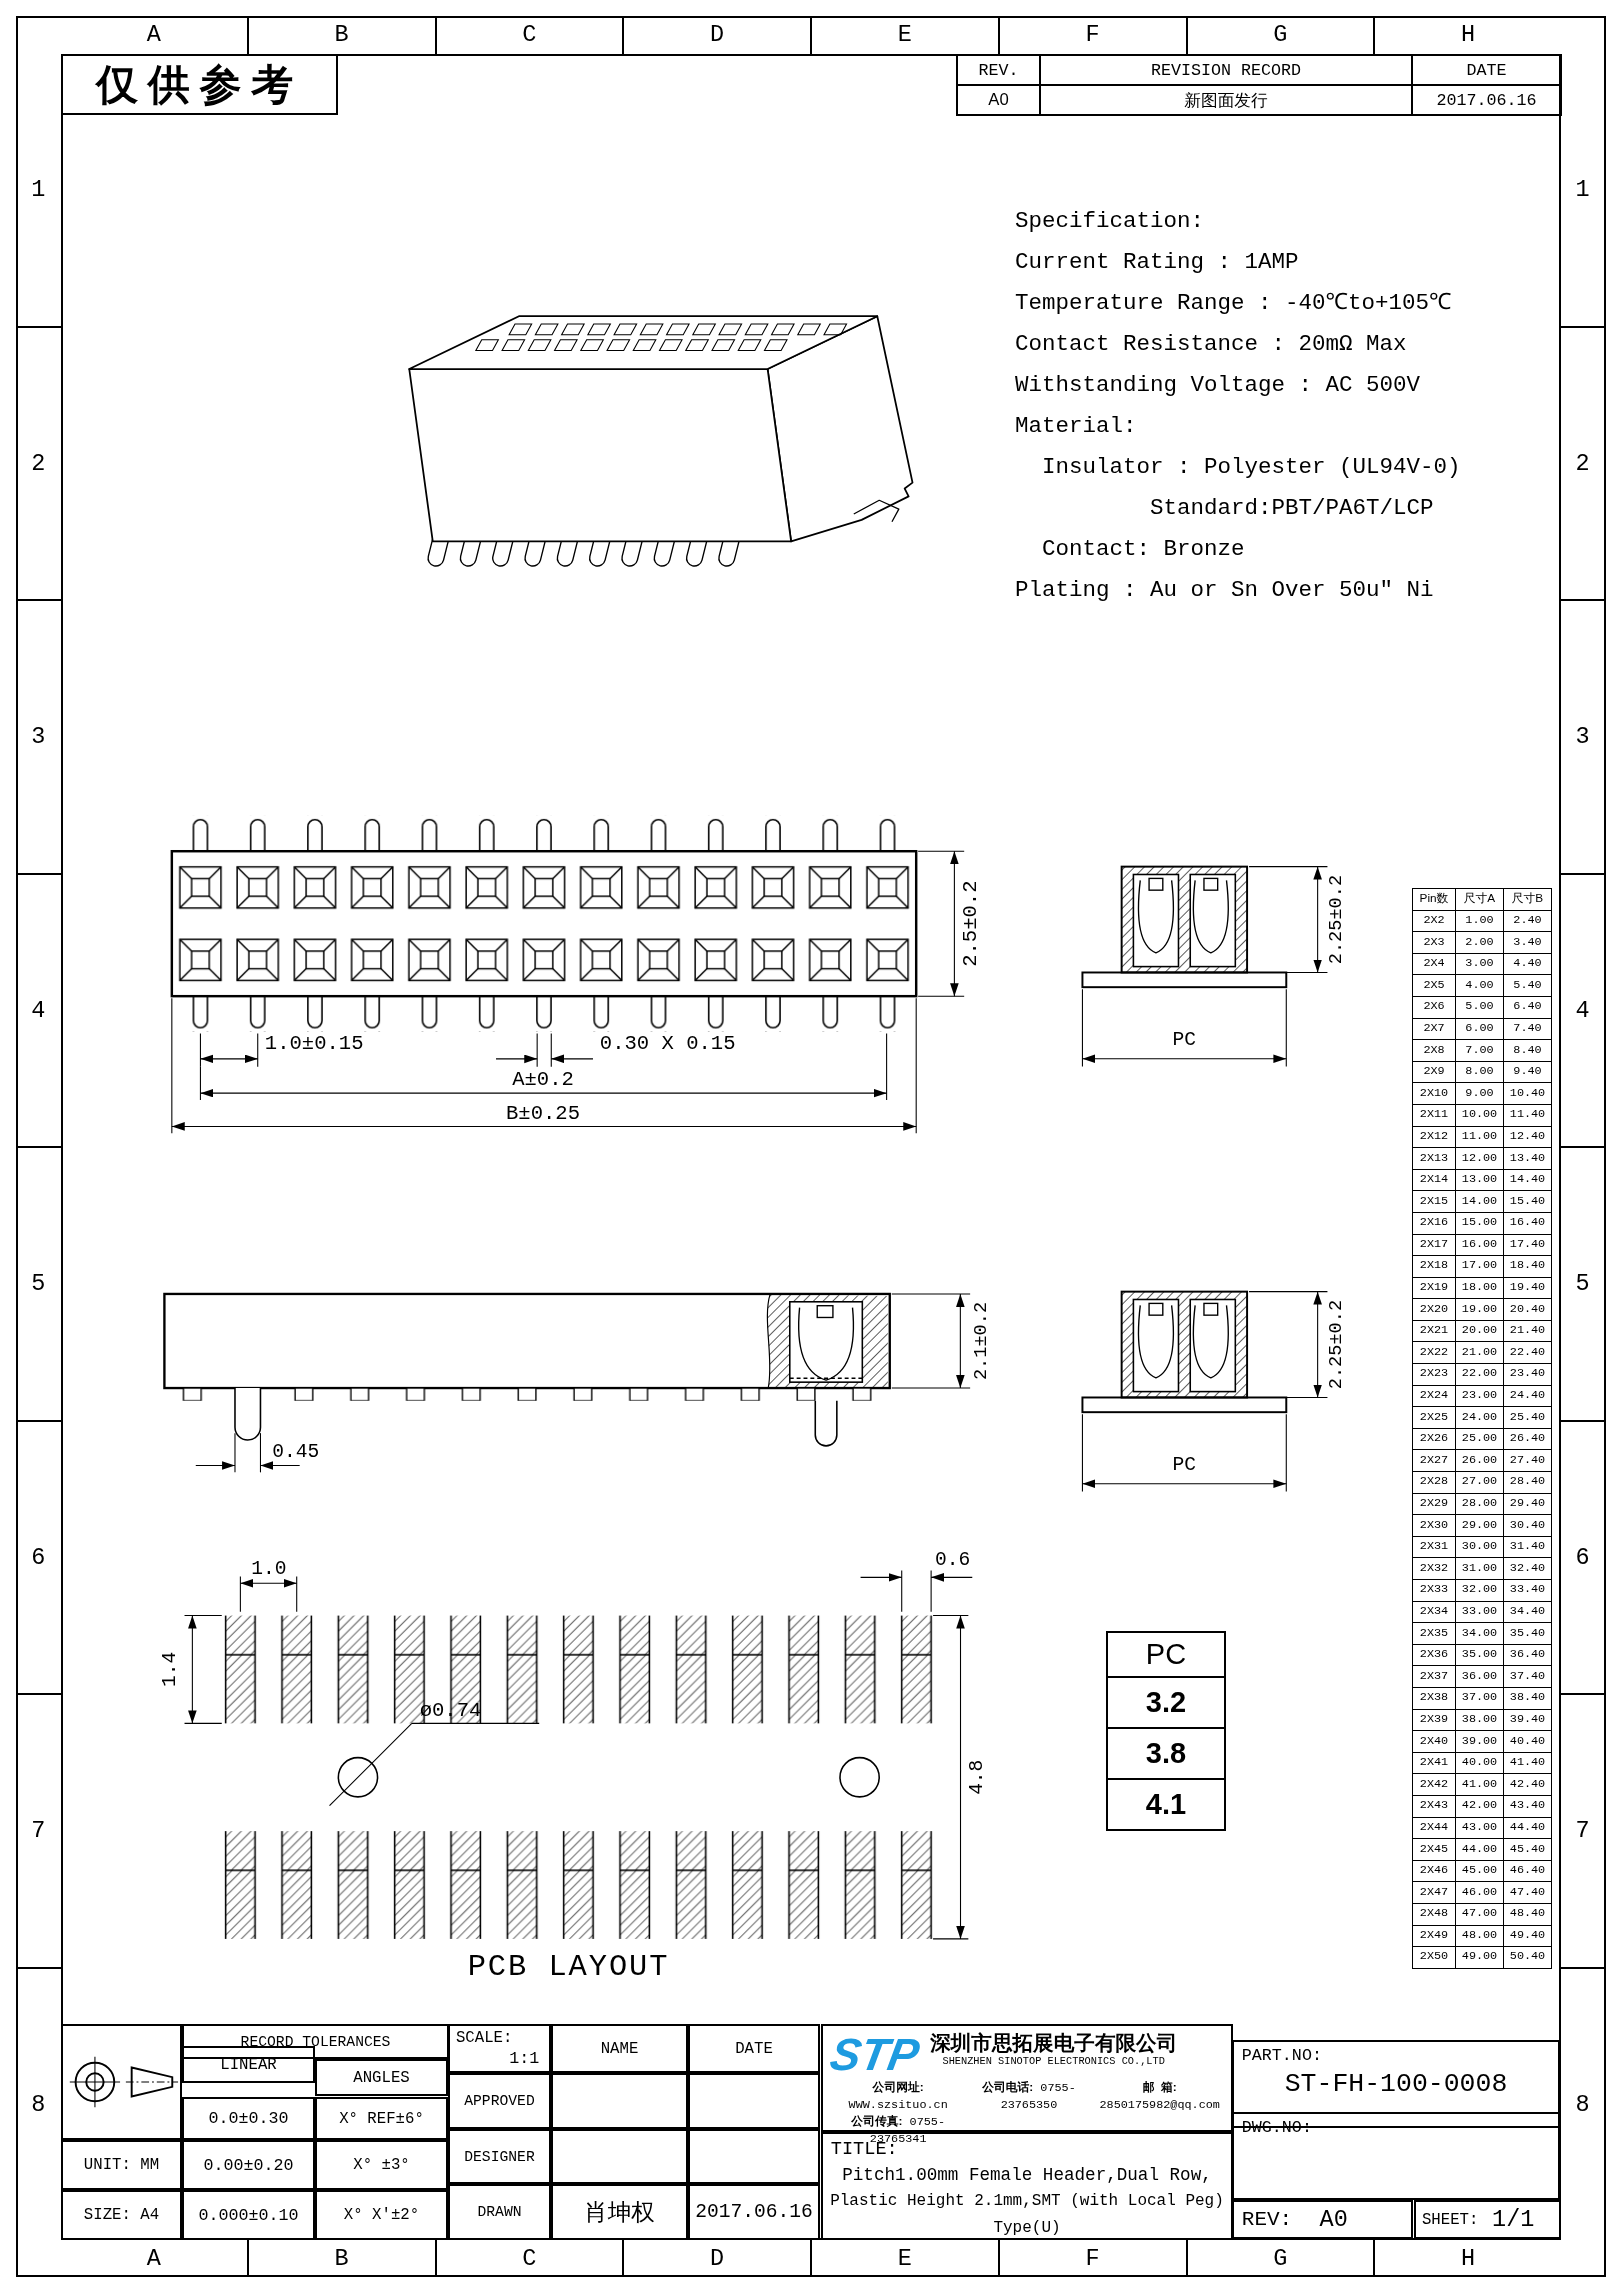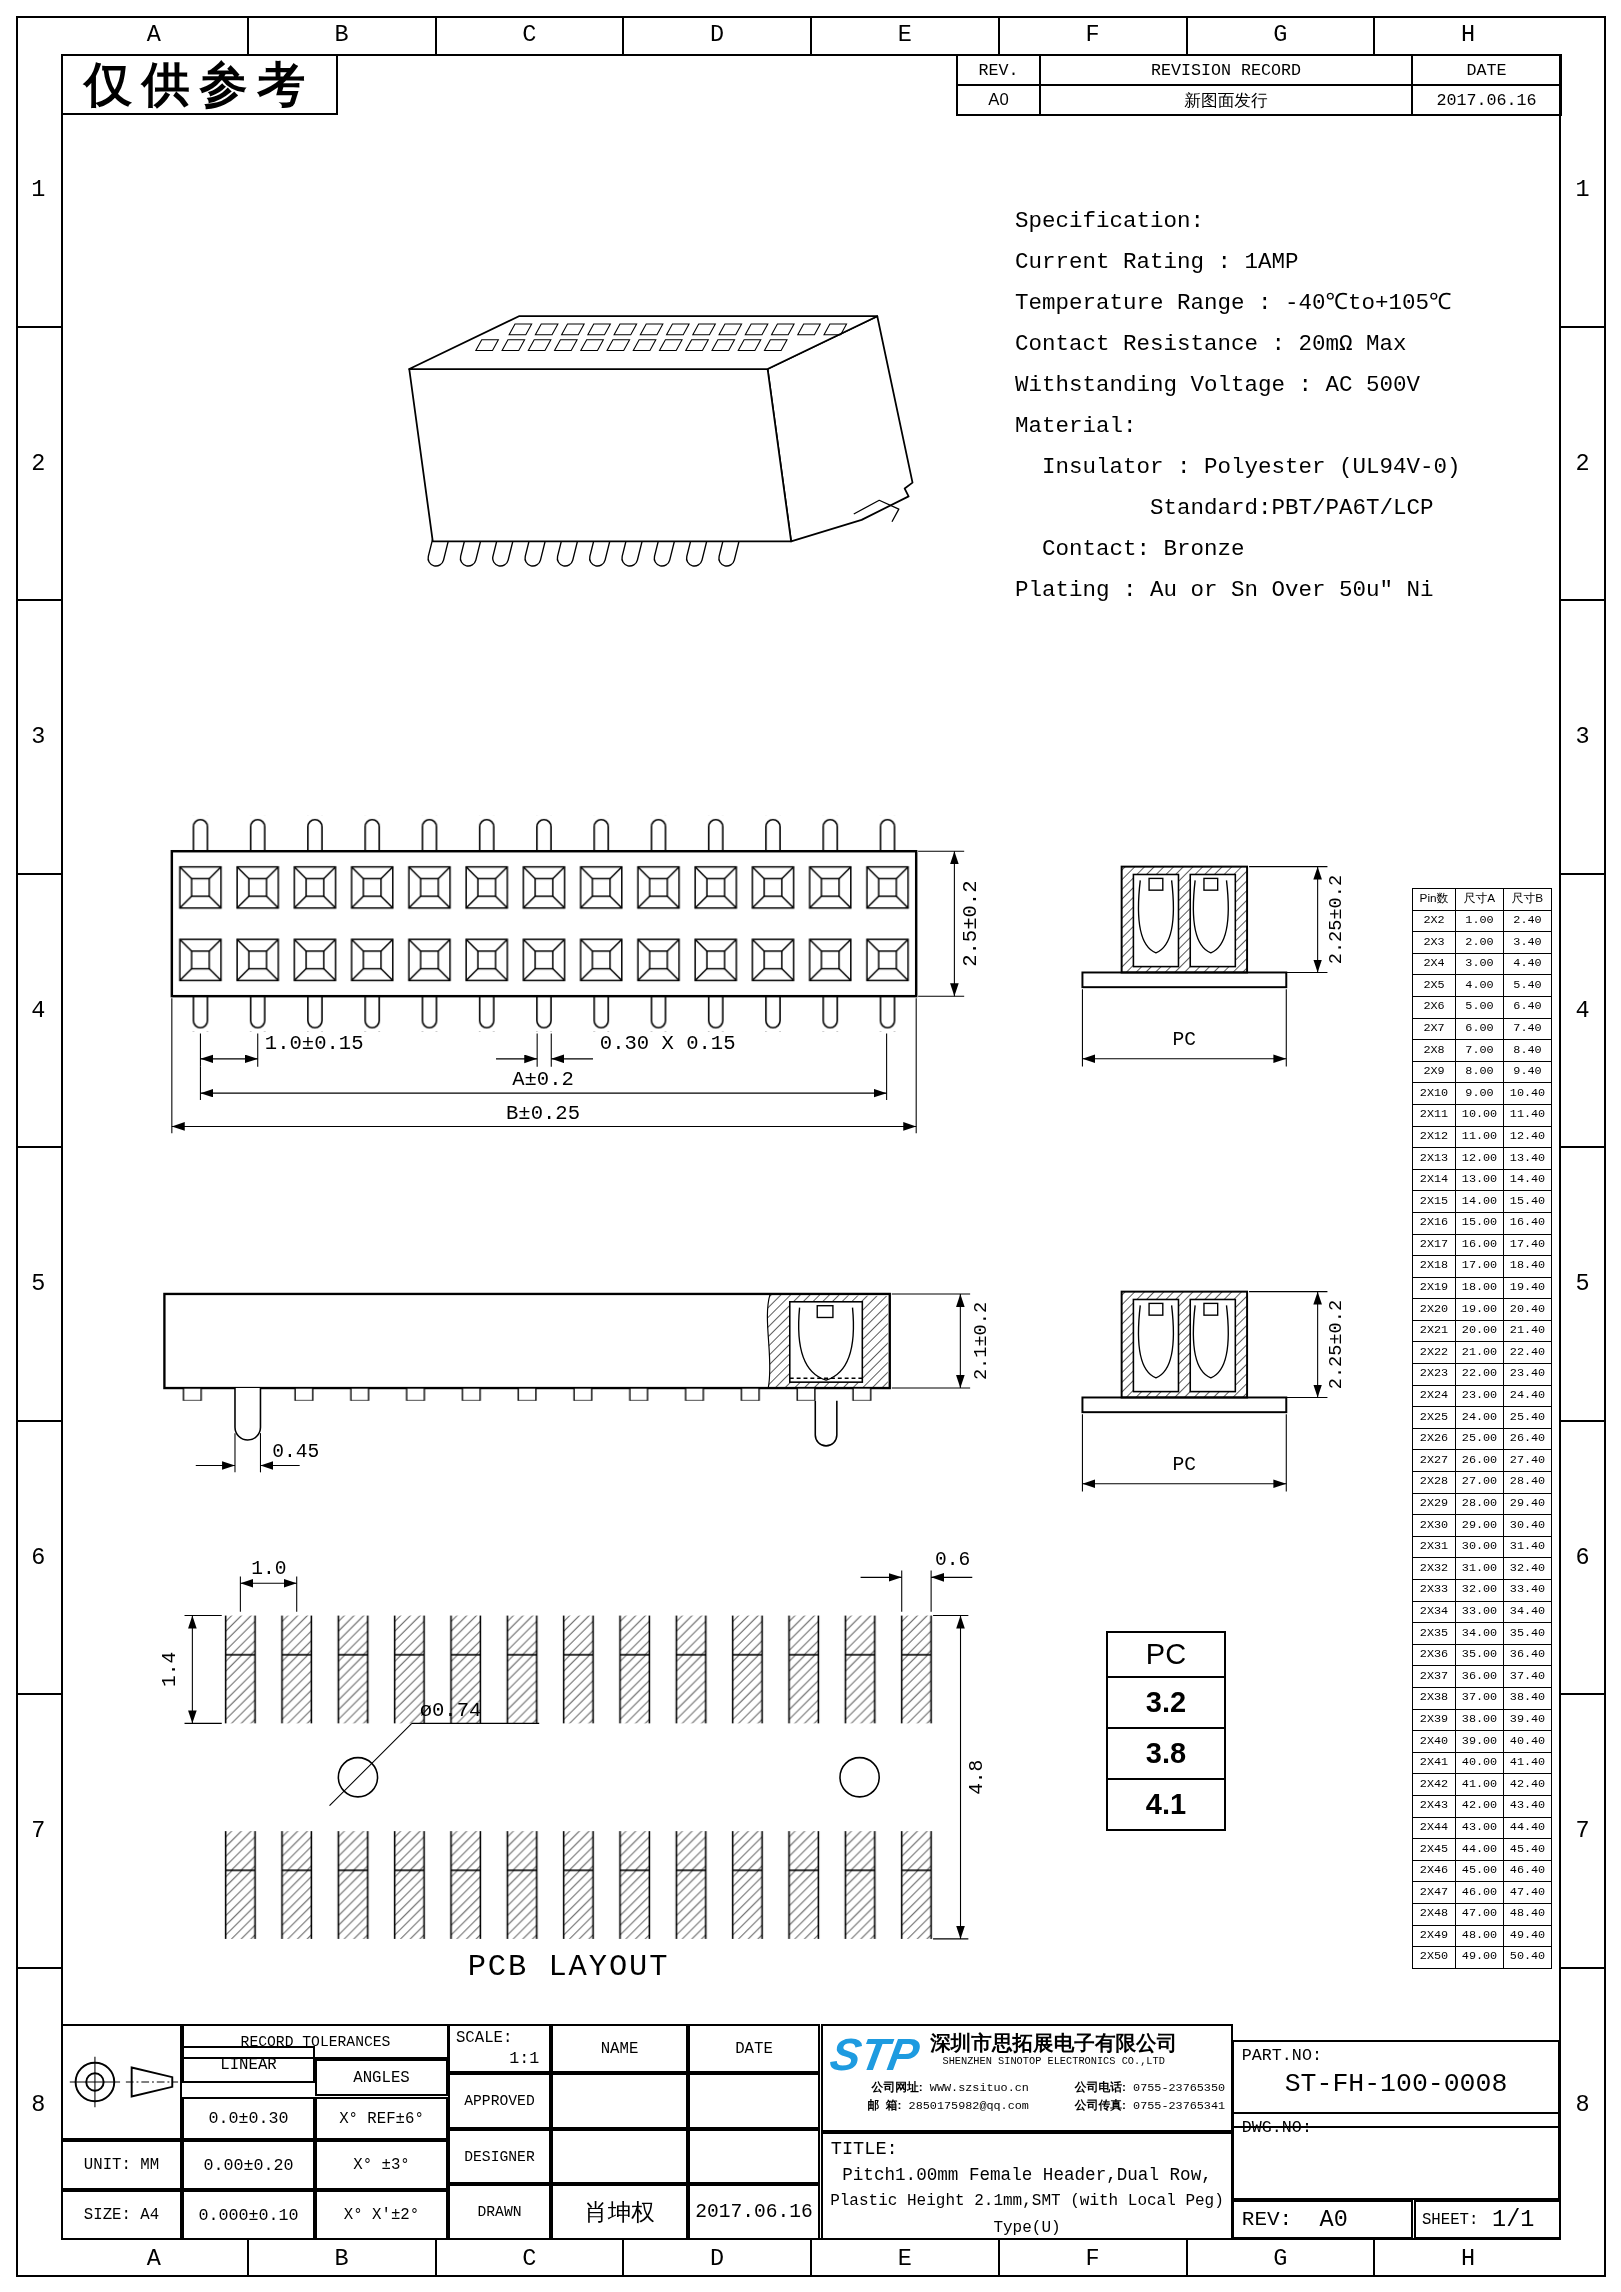--- a/index.html
+++ b/index.html
@@ -13,21 +13,21 @@
   .strip-h{position:absolute;left:61px;width:1500px;height:38px;display:flex;}
   .strip-h .gcell{flex:1;display:flex;align-items:center;justify-content:center;
                   font-size:23.5px;border-right:2px solid #000;}
   .strip-h .gcell:last-child{border-right:none;}
   .strip-v{position:absolute;top:54px;width:45px;height:2186px;display:flex;flex-direction:column;}
   .strip-v .gcell{flex:1;display:flex;align-items:center;justify-content:center;
                   font-size:23.5px;border-bottom:2px solid #000;}
   .strip-v .gcell:last-child{border-bottom:none;}
   
   .stamp{left:61px;top:54px;width:277px;height:61px;border:2.9px solid #000;
-         display:flex;align-items:center;justify-content:center;font-size:48px;font-weight:bold;
+         display:flex;align-items:center;justify-content:center;font-size:42px;font-weight:bold;
          letter-spacing:9.8px;font-family:"Liberation Sans","DejaVu Sans",sans-serif;}
   .rev-table{left:956px;top:54px;width:605px;border-collapse:collapse;table-layout:fixed;}
   .rev-table td{border:2px solid #000;height:30px;text-align:center;font-size:16.7px;padding:0;}
   
   .spec{left:1015px;top:201px;width:529px;font-size:22.5px;line-height:41px;}
   .spec div{white-space:pre;}
   
   .pc-table{left:1106px;top:1631px;width:120px;border-collapse:collapse;table-layout:fixed;
             font-family:"Liberation Sans","DejaVu Sans",sans-serif;}
   .pc-table td{border:2.9px solid #000;text-align:center;font-size:29px;font-weight:bold;height:51px;padding:0;}
@@ -761,21 +761,21 @@
     <div class="cell" style="left:627px;top:160px;width:132px;height:56px;font-size:19.6px;">2017.06.16</div>
 
     <div class="cell" style="left:760px;top:0;width:412px;height:108px;display:block;">
       <div style="display:flex;align-items:flex-start;padding:5.9px 5.9px 0 7.8px;">
         <div class="logo" style="color:#1E9BE0;">STP</div>
         <div style="margin-left:11.8px;">
           <div class="cn" style="font-size:20.6px;font-weight:bold;line-height:1.1;">深圳市思拓展电子有限公司</div>
           <div style="font-size:10.3px;">SHENZHEN SINOTOP ELECTRONICS CO.,LTD</div>
         </div>
       </div>
-      <div style="display:grid;grid-template-columns:1fr 1fr;padding:2px 5.9px 0 9.8px;font-size:11.8px;line-height:16.7px;text-align:right;">
+      <div style="display:grid;grid-template-columns:1fr 1fr 1fr;padding:2px 5.9px 0 9.8px;font-size:11.8px;line-height:16.7px;text-align:center;">
         <div><span class="cn" style="font-weight:bold;">公司网址:</span>
              <span>WWW.szsituo.cn</span></div>
         <div><span class="cn" style="font-weight:bold;">公司电话:</span>
              <span>0755-23765350</span></div>
         <div><span class="cn" style="font-weight:bold;white-space:pre;">邮  箱:</span>
              <span>2850175982@qq.com</span></div>
         <div><span class="cn" style="font-weight:bold;">公司传真:</span>
              <span>0755-23765341</span></div>
       </div>
     </div>

